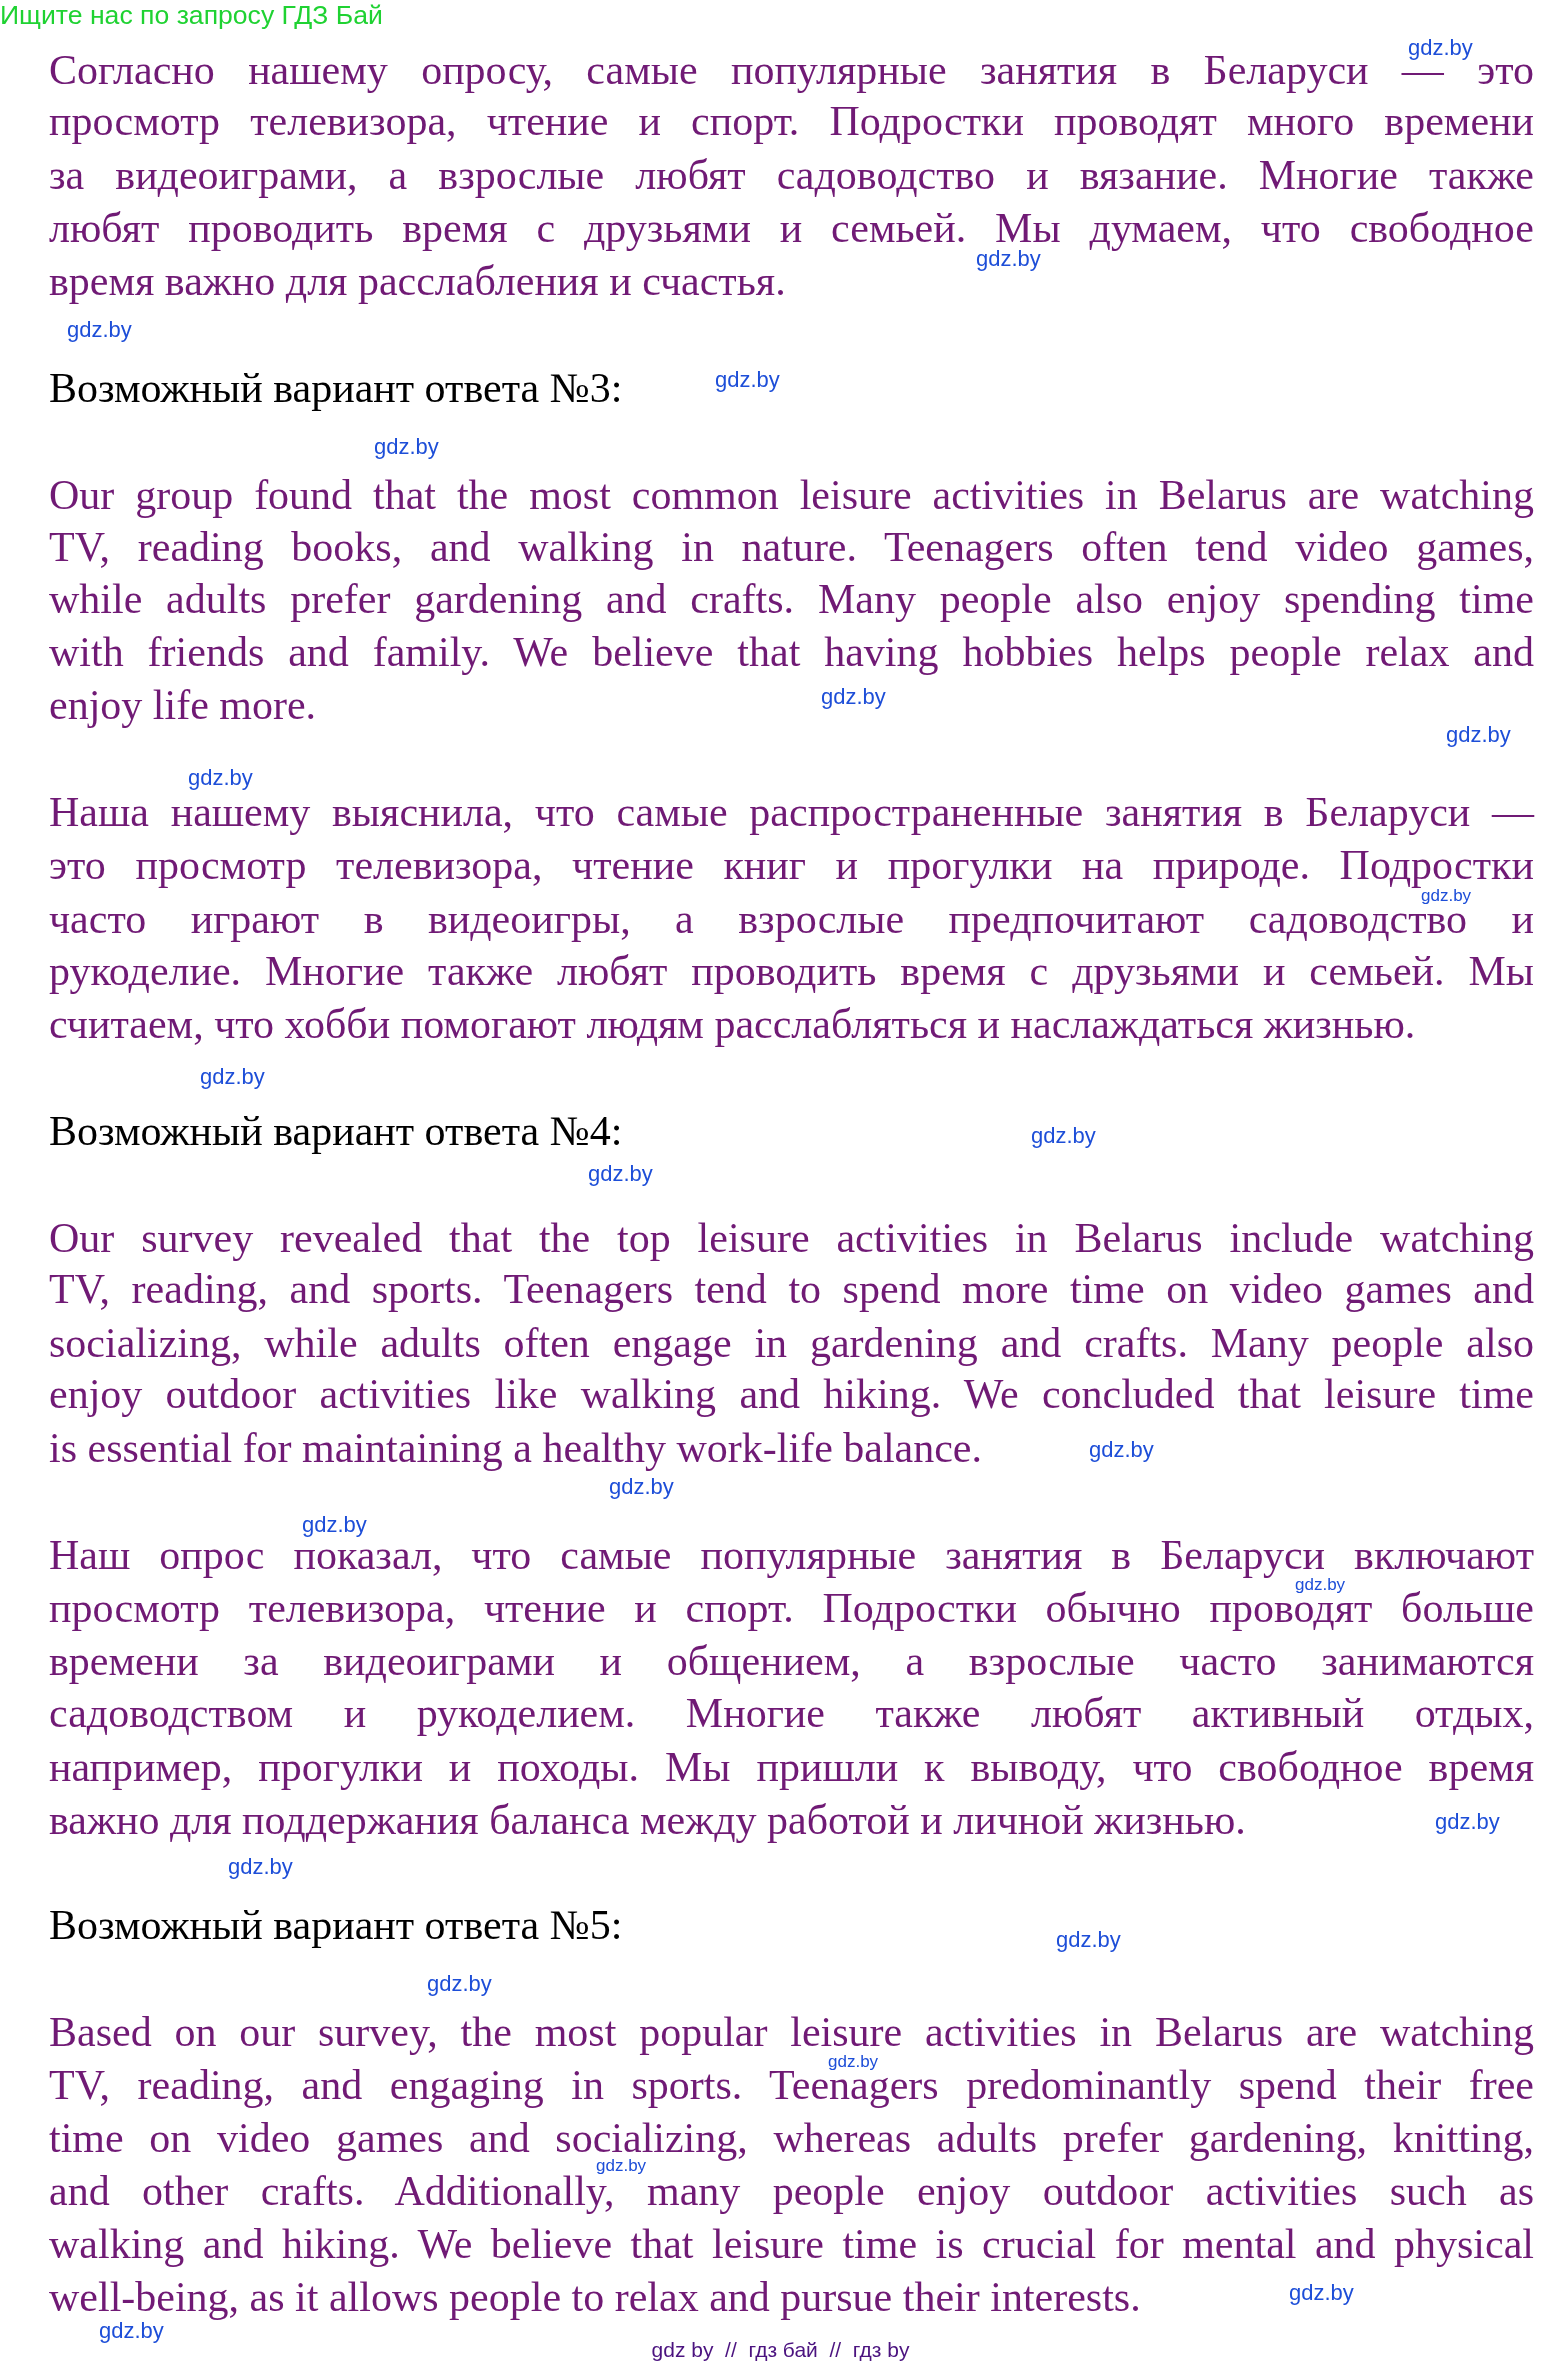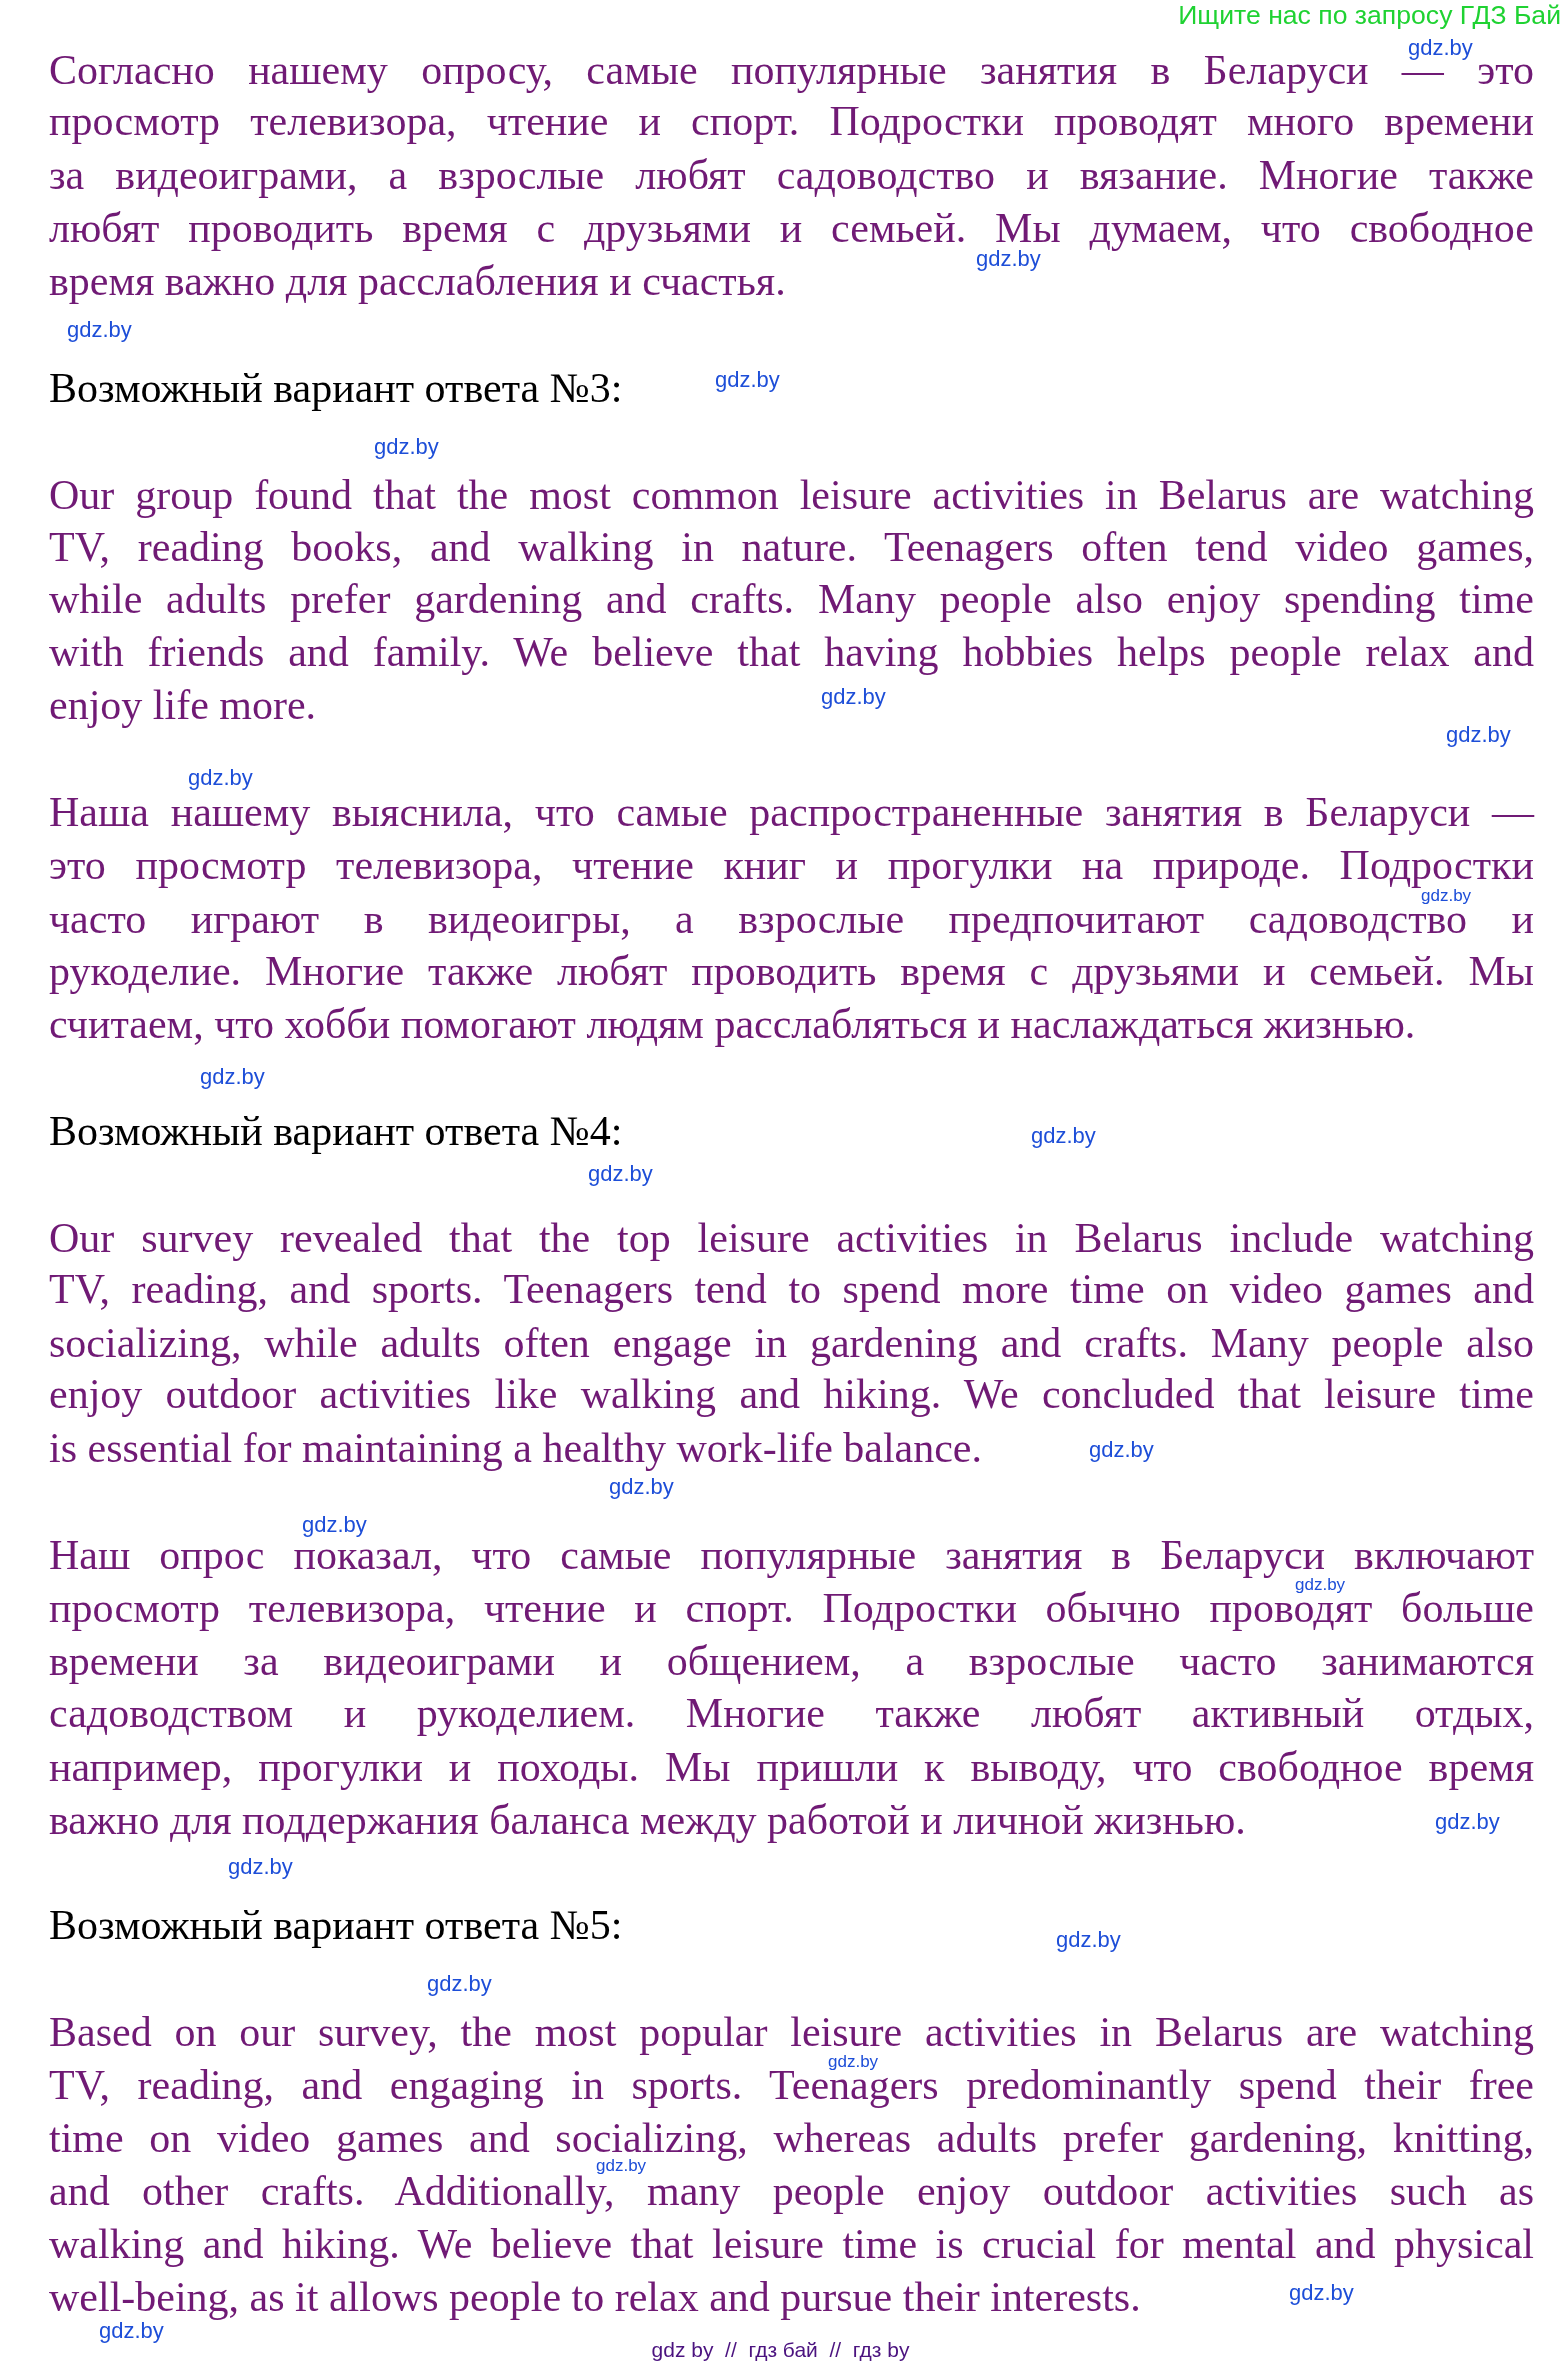--- a/index.html
+++ b/index.html
@@ -1,19 +1,19 @@
 <!DOCTYPE html>
 <html style="font-size:12.5px"><head>
 <meta charset="utf-8">
 <style>
   html, body { margin: 0; padding: 0; background: #ffffff; }
   body { width: 1561px; height: 2366px; position: relative; overflow: hidden; }
   .header {
     position: absolute; left: 0; top: 0; width: 1561px; height: 31px;
-    text-align: right; font-family: "Liberation Sans", sans-serif;
+    text-align: left; font-family: "Liberation Sans", sans-serif;
     font-size: 26.6px; line-height: 31px; color: #1fd232;
   }
   .footer {
     position: absolute; left: 0; top: 2334px; width: 1561px; height: 31px;
     text-align: center; font-family: "Liberation Sans", sans-serif;
     font-size: 21px; line-height: 31px; color: #4b137f; white-space: pre;
   }
   .line {
     position: absolute; left: 49px; width: 1485px; height: 53px;
     font-family: "Liberation Serif", serif; font-size: 42px; line-height: 53px;

